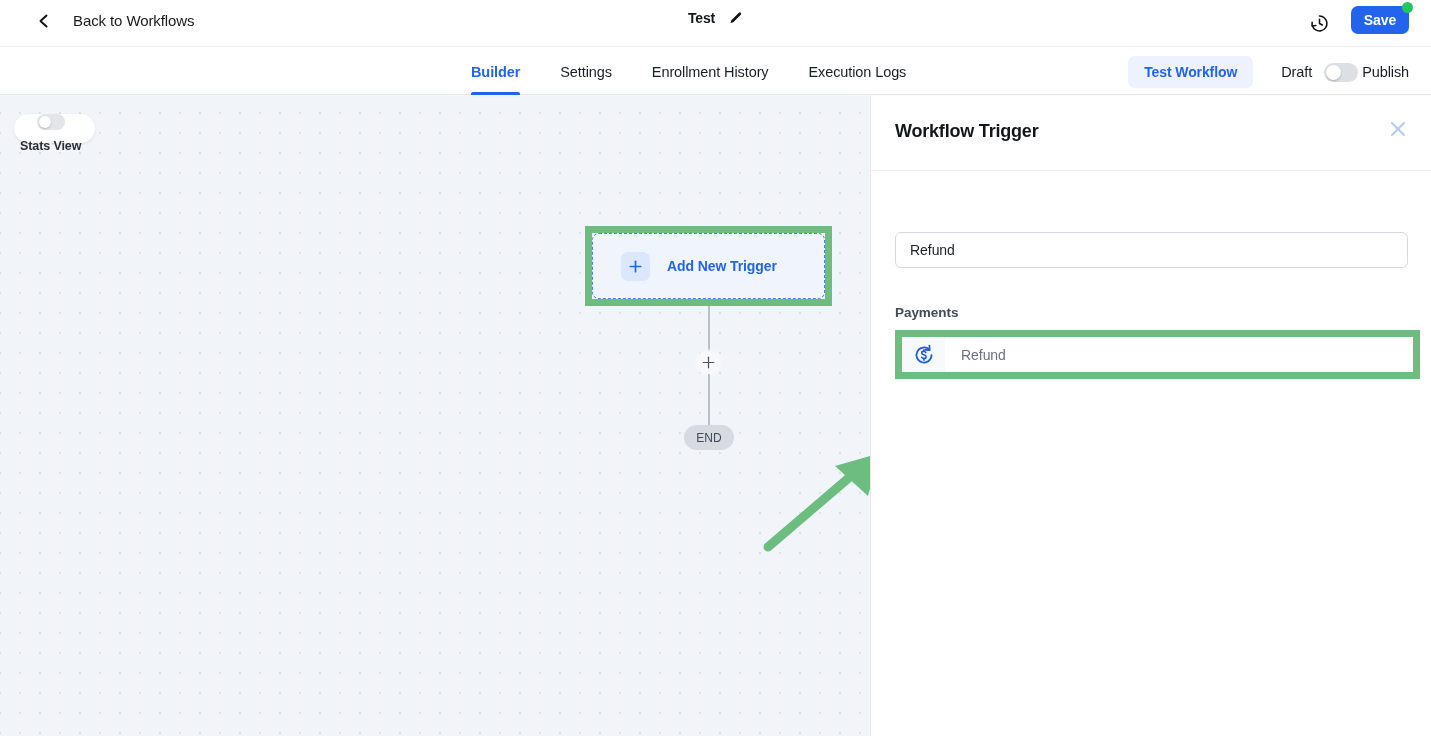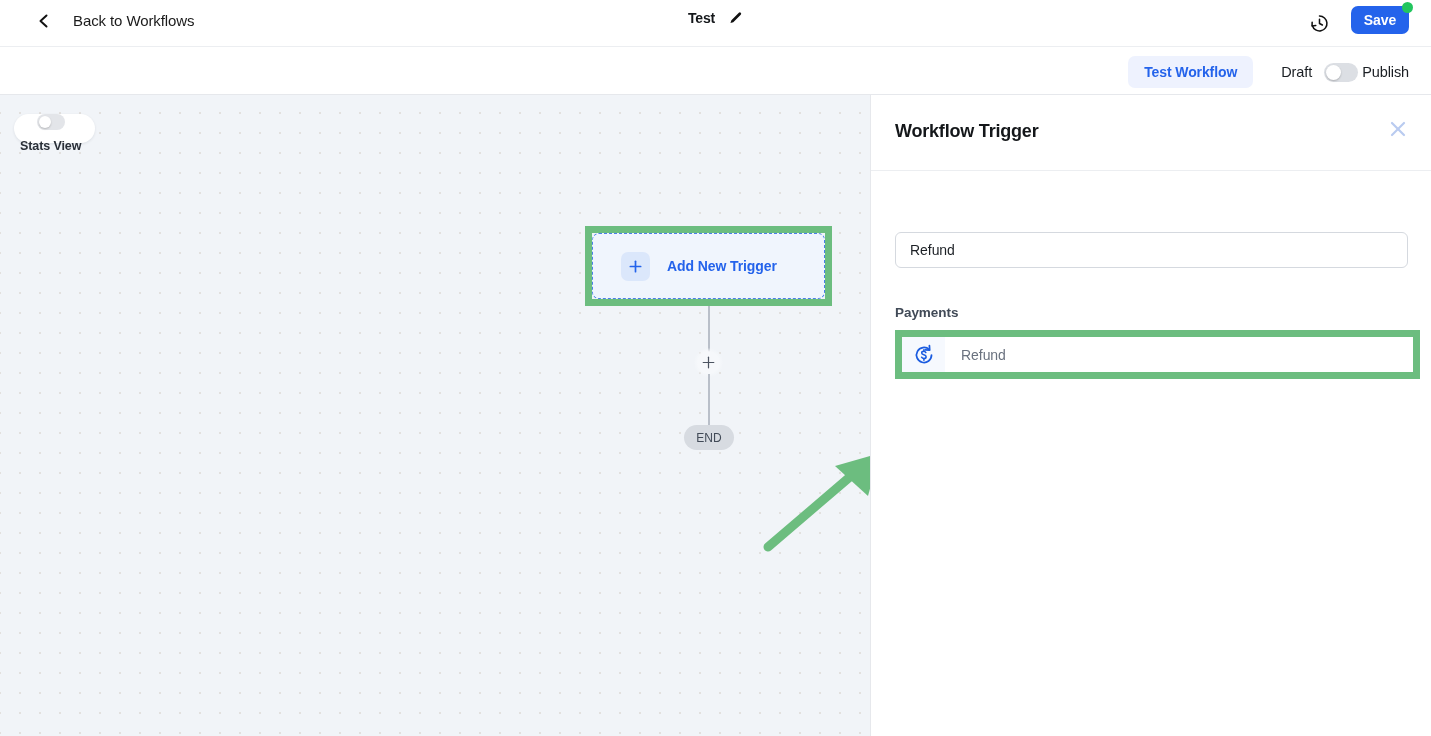--- a/index.html
+++ b/index.html
@@ -444,20 +444,26 @@
       <path d="M3.3 9.6 L3.2 13.6 L7.1 13.2" fill="none" stroke="#111111" stroke-width="1.6" stroke-linecap="round" stroke-linejoin="round"></path>
       <polyline points="11,6.6 11,11 14,12.6" fill="none" stroke="#111111" stroke-width="1.6" stroke-linecap="round" stroke-linejoin="round"></polyline>
     </svg>
   </div>
 
   <button class="save-btn">Save</button>
   <span class="save-dot"></span>
 </div>
 
 <div class="tabbar">
+  <div class="tabs">
+    <div class="tab active">Builder</div>
+    <div class="tab">Settings</div>
+    <div class="tab">Enrollment History</div>
+    <div class="tab">Execution Logs</div>
+  </div>
 
   <div class="tab-right">
     <button class="test-workflow-btn">Test Workflow</button>
     <span class="draft-label">Draft</span>
     <div class="switch">
       <span class="knob"></span>
     </div>
     <span class="publish-label">Publish</span>
   </div>
 </div>

